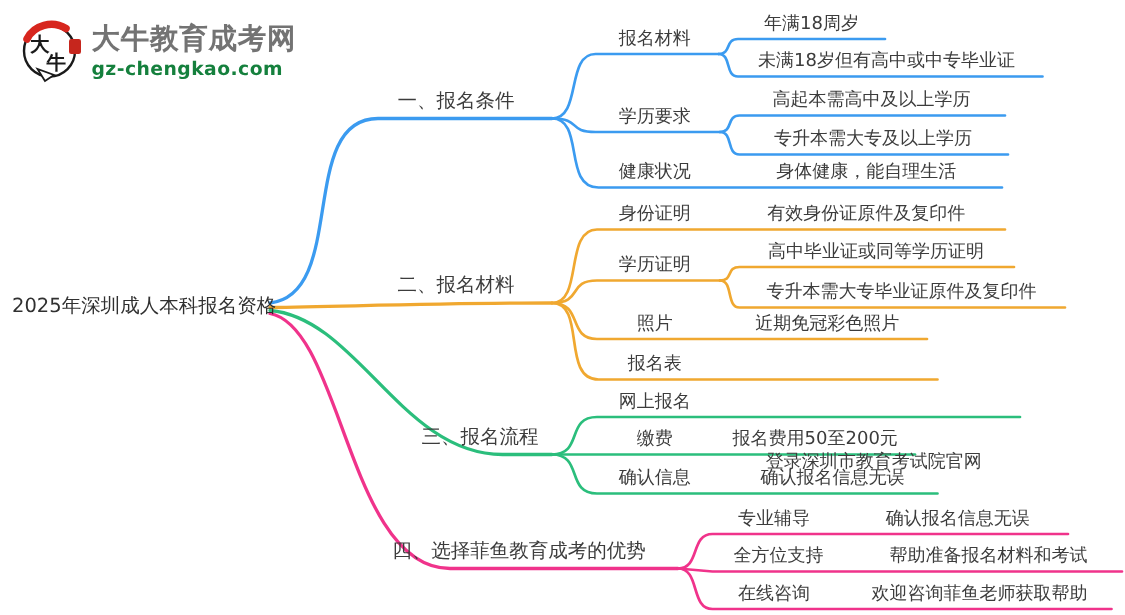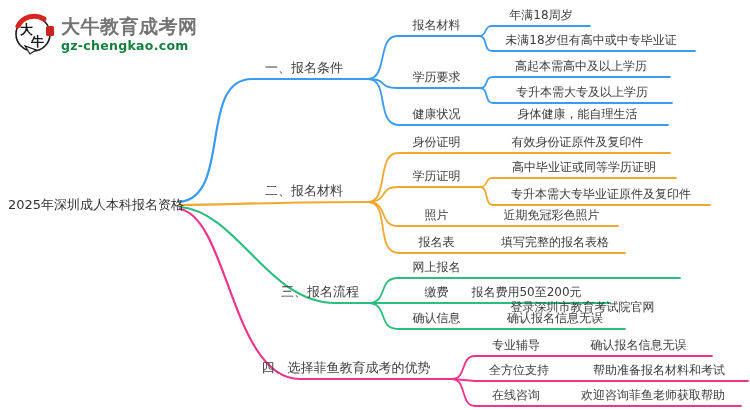--- a/index.html
+++ b/index.html
@@ -101,27 +101,26 @@
 
   <div class="node blabel" style="left:240px;top:182px;width:128px;">二、报名材料</div>
   <div class="node" style="left:393px;top:134px;width:87px;">身份证明</div>
   <div class="node" style="left:485px;top:134px;width:185px;">有效身份证原件及复印件</div>
   <div class="node" style="left:393px;top:168px;width:87px;">学历证明</div>
   <div class="node" style="left:492px;top:186px;width:218px;">专升本需大专毕业证原件及复印件</div>
   <div class="node" style="left:492px;top:159px;width:184px;">高中毕业证或同等学历证明</div>
   <div class="node" style="left:393px;top:207px;width:87px;">照片</div>
   <div class="node" style="left:485px;top:207px;width:133px;">近期免冠彩色照片</div>
   <div class="node" style="left:393px;top:234px;width:87px;">报名表</div>
-  <div class="node" style="left:485px;top:234px;width:140px;">填写完整的报名表格</div>
 
   <div class="node blabel" style="left:256px;top:283px;width:128px;">三、报名流程</div>
   <div class="node" style="left:393px;top:259px;width:87px;">网上报名</div>
   <div class="node" style="left:485px;top:259px;width:195px;margin-top:40px;">登录深圳市教育考试院官网</div>
   <div class="node" style="left:393px;top:284px;width:87px;">缴费</div>
-  <div class="node" style="left:461px;top:284px;width:131px;">报名费用50至200元</div>
+  <div class="node" style="left:478px;top:284px;width:131px;">报名费用50至200元</div>
   <div class="node" style="left:393px;top:310px;width:87px;">确认信息</div>
   <div class="node" style="left:485px;top:310px;width:140px;">确认报名信息无误</div>
 
   <div class="node blabel" style="left:240px;top:359px;width:212px;">四、选择菲鱼教育成考的优势</div>
   <div class="node" style="left:474px;top:337px;width:84px;">专业辅导</div>
   <div class="node" style="left:565px;top:337px;width:147px;">确认报名信息无误</div>
   <div class="node" style="left:474px;top:362px;width:90px;">全方位支持</div>
   <div class="node" style="left:570px;top:362px;width:178px;">帮助准备报名材料和考试</div>
   <div class="node" style="left:474px;top:387px;width:84px;">在线咨询</div>
   <div class="node" style="left:565px;top:387px;width:176px;">欢迎咨询菲鱼老师获取帮助</div>

